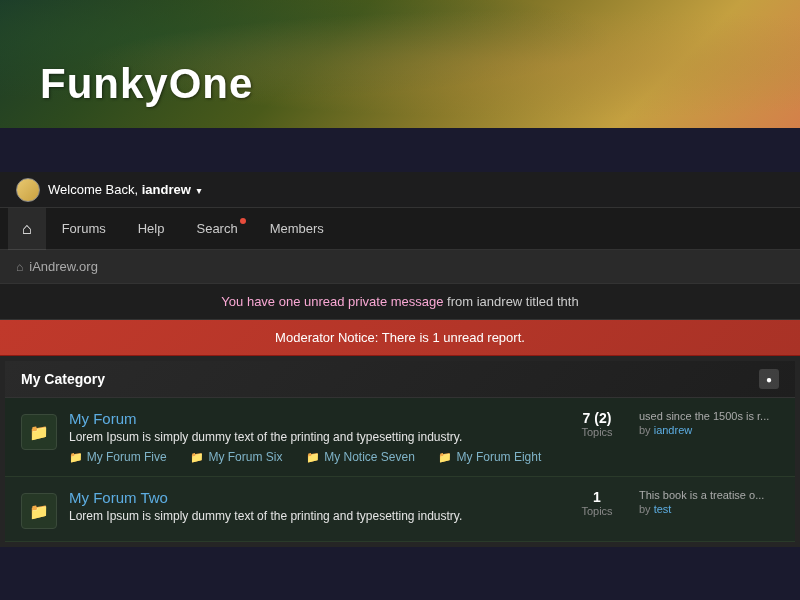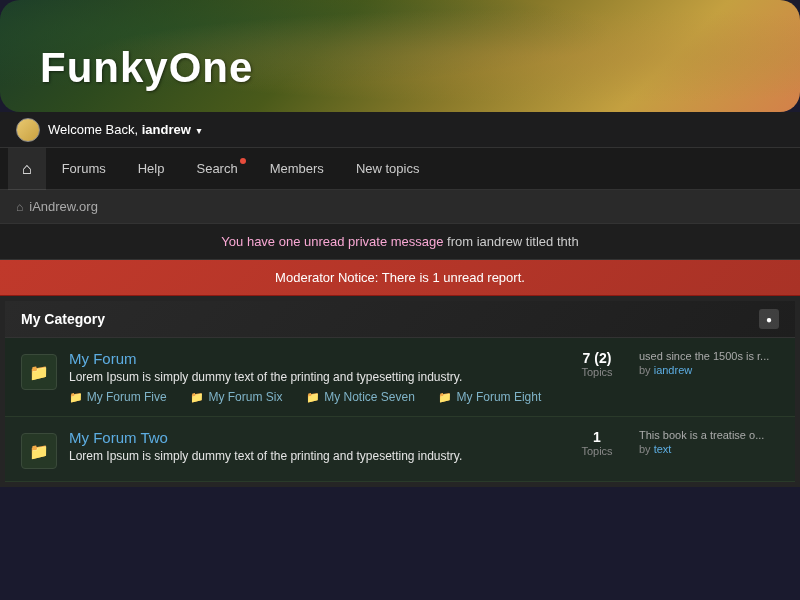--- a/index.html
+++ b/index.html
@@ -7,25 +7,24 @@
       width: 800px;
       height: 600px;
       font-family: Arial, sans-serif;
       overflow: hidden;
       background: #1a1a2e;
     }
 
     
     .hero-header {
       width: 100%;
-      height: 112px;
+      height: 128px;
       position: relative;
       background: linear-gradient(135deg, #1a3a2a 0%, #2d4a1e 20%, #4a5a1a 40%, #8a7a2a 60%, #c4a040 80%, #d4804a 100%);
       overflow: hidden;
-      border-radius: 20px;
     }
     .hero-header::before {
       content: '';
       position: absolute;
       top: 0; left: 0; right: 0; bottom: 0;
       background: radial-gradient(ellipse at 70% 50%, rgba(180,140,60,0.5) 0%, transparent 60%),
                   radial-gradient(ellipse at 20% 30%, rgba(40,80,40,0.6) 0%, transparent 50%);
     }
     .hero-title {
       position: absolute;
@@ -39,20 +38,21 @@
     }
 
     
     .user-bar {
       background: rgba(30,30,30,0.95);
       height: 36px;
       display: flex;
       align-items: center;
       padding: 0 16px;
       border-bottom: 1px solid #333;
+      margin-top: 44px;
     }
     .avatar-circle {
       width: 24px;
       height: 24px;
       border-radius: 50%;
       background: linear-gradient(135deg, #e8c870, #c8a040);
       margin-right: 8px;
       flex-shrink: 0;
       border: 1px solid #888;
     }
@@ -307,23 +307,20 @@
   </div>
   <div class="nav-item">
     <span>Help</span>
   </div>
   <div class="nav-item" style="position:relative;">
     <span>Search</span>
     <span class="search-dot"></span>
   </div>
   <div class="nav-item">
     <span>Members</span>
-  </div>
-  <div class="nav-item">
-    <span>New topics</span>
   </div>
 </div>
 
 <div class="breadcrumb-bar">
   <span class="breadcrumb-icon">⌂</span>
   <span class="breadcrumb-text">iAndrew.org</span>
 </div>
 
 <div class="notice-dark">
   <a href="#">You have one unread private message</a>
@@ -389,18 +386,18 @@
       <div class="forum-name">My Forum Two</div>
       <div class="forum-desc">Lorem Ipsum is simply dummy text of the printing and typesetting industry.</div>
     </div>
     <div class="forum-stats">
       <div class="stats-number">1</div>
       <div class="stats-label">Topics</div>
     </div>
     <div class="forum-last">
       <div class="last-post-text">This book is a treatise o...</div>
       <div class="last-post-by">
-        by <span>text</span>
+        by <span>test</span>
       </div>
     </div>
   </div>
 
 </div>
 
 </body></html>

